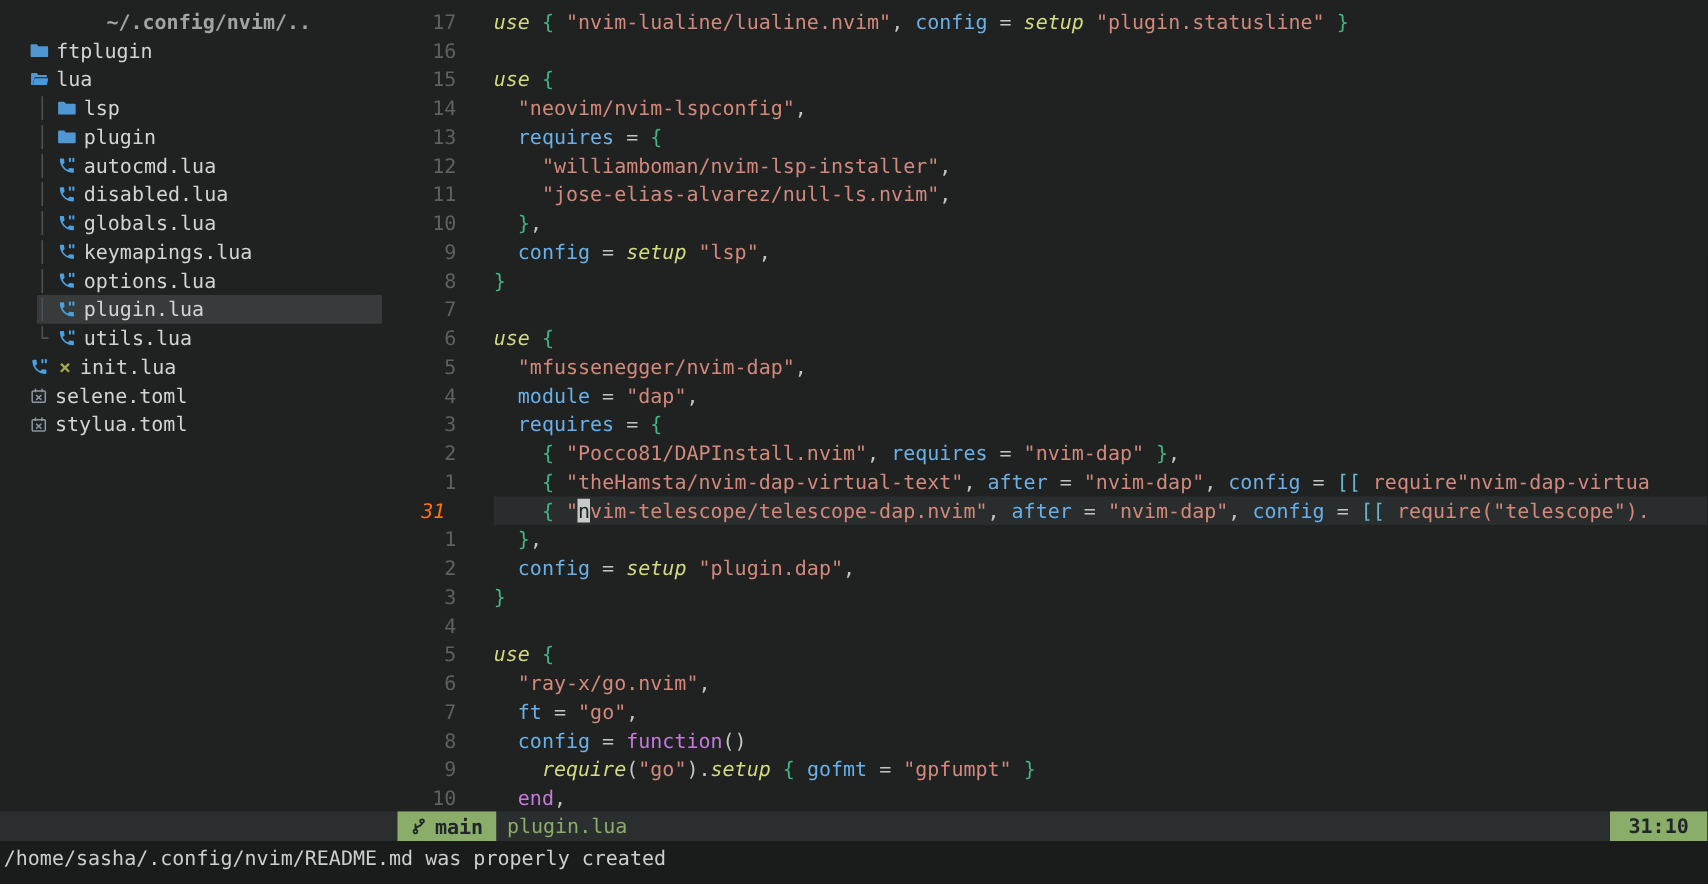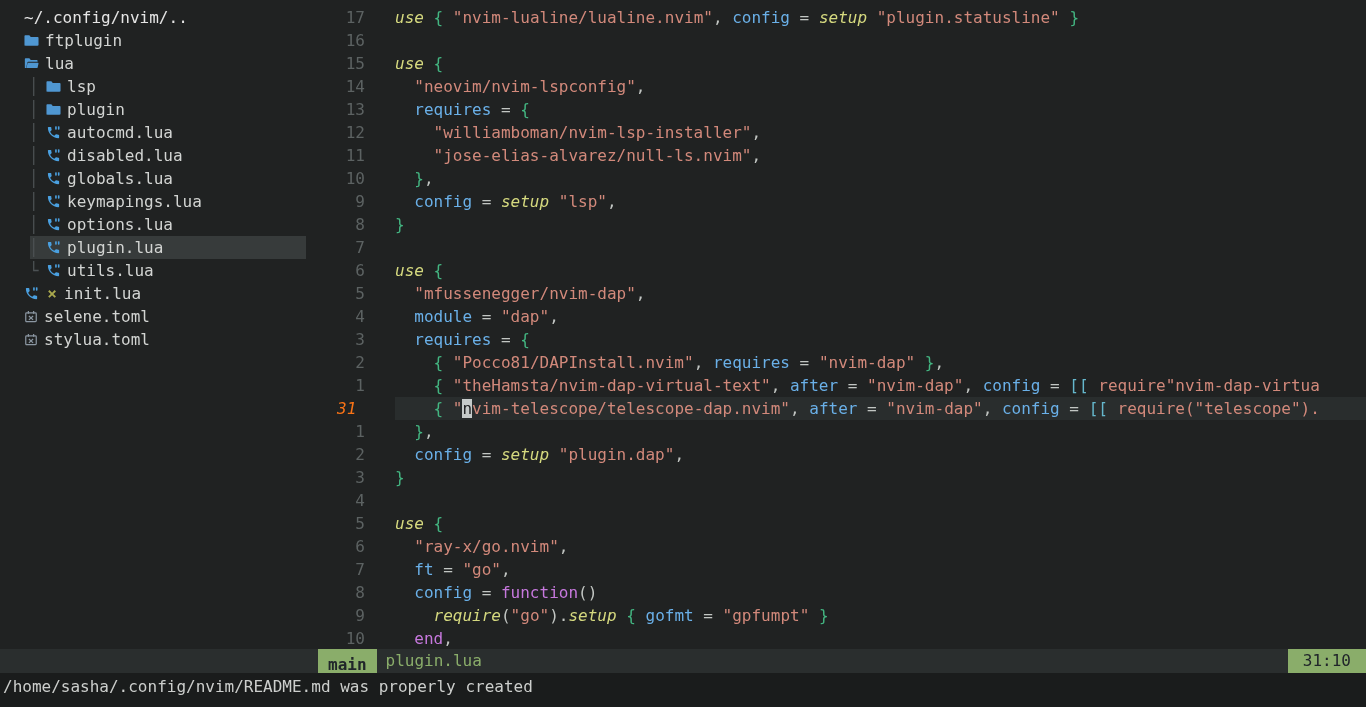--- a/index.html
+++ b/index.html
@@ -6,21 +6,21 @@
   body{
     width:1366px;height:707px;overflow:hidden;
     background:#161819;
     font-family:"DejaVu Sans Mono","Liberation Mono",monospace;
     font-size:16px;color:#d2d4d2;
   }
   #workspace{position:absolute;left:0;top:0;width:1366px;height:649px;background:#202222;overflow:hidden;}
 
   
   #tree{position:absolute;left:0;top:0;width:310px;height:649px;padding-top:6px;overflow:hidden;box-sizing:border-box;}
-  .tree-title{height:23px;line-height:23px;padding-left:24px;font-weight:normal;color:#e5e5e5;white-space:nowrap;}
+  .tree-title{height:23px;line-height:23px;padding-left:24px;font-weight:bold;color:#a3a3a3;white-space:nowrap;text-align:center;}
   .tree-row{position:relative;height:23px;line-height:23px;white-space:nowrap;color:#d2d4d2;}
   .tree-row.lvl1{padding-left:24px;}
   .tree-row.lvl2{padding-left:46px;}
   .tree-row.noicon{padding-left:27px;}
   .tree-row.selected{background:linear-gradient(to right,transparent 30px,#373b3b 30px,#373b3b 306px,transparent 306px);}
   .guide{position:absolute;left:29px;top:0;color:#4c5254;}
   .ticon{display:inline-block;margin-right:6px;}
   .ticon svg{vertical-align:-2px;}
   .star{display:inline-block;width:13px;margin-right:6px;color:#63a04f;font-family:"DejaVu Sans",sans-serif;font-size:14px;}
   .mark{display:inline-block;width:14px;margin-right:5px;text-align:center;color:#a9a84d;font-weight:bold;}
@@ -37,24 +37,24 @@
   .tk-string{color:#d2897b;}
   .tk-field{color:#6ab0e8;}
   .tk-brace{color:#43b581;}
   .tk-punct{color:#c2c6c3;}
   .tk-func{color:#c678dd;}
   .tk-strbracket{color:#65b7cc;}
   .tk-cursor{background:#c6cbca;color:#1e2021;}
 
   
   #statusline{position:absolute;left:0;top:649px;width:1366px;height:24px;background:#2a2e2e;display:flex;align-items:stretch;overflow:hidden;}
-  .sl-branch{margin-left:318px;display:flex;align-items:center;gap:6px;padding:0 10px;background:#8aad6a;color:#20252a;font-weight:bold;flex-direction:column;}
+  .sl-branch{margin-left:318px;display:flex;align-items:center;gap:6px;padding:0 10px;background:#8aad6a;color:#20252a;font-weight:bold;}
   .sl-branch svg{display:block;}
   .sl-file{margin-left:9px;line-height:24px;color:#8aad6a;}
-  .sl-pos{margin-left:auto;line-height:24px;padding:0 15px;background:#8aad6a;color:#20252a;font-weight:normal;}
+  .sl-pos{margin-left:auto;line-height:24px;padding:0 15px;background:#8aad6a;color:#20252a;font-weight:bold;}
 
   
   #cmdline{position:absolute;left:0;top:673px;width:1366px;height:34px;background:#1a1c1c;box-sizing:border-box;padding:2px 0 0 3px;line-height:23px;color:#cccecc;white-space:pre;}
 </style>
 </head>
 <body>
 
 <div id="workspace">
   <aside id="tree">
     <div class="tree-title">~/.config/nvim/..</div>

